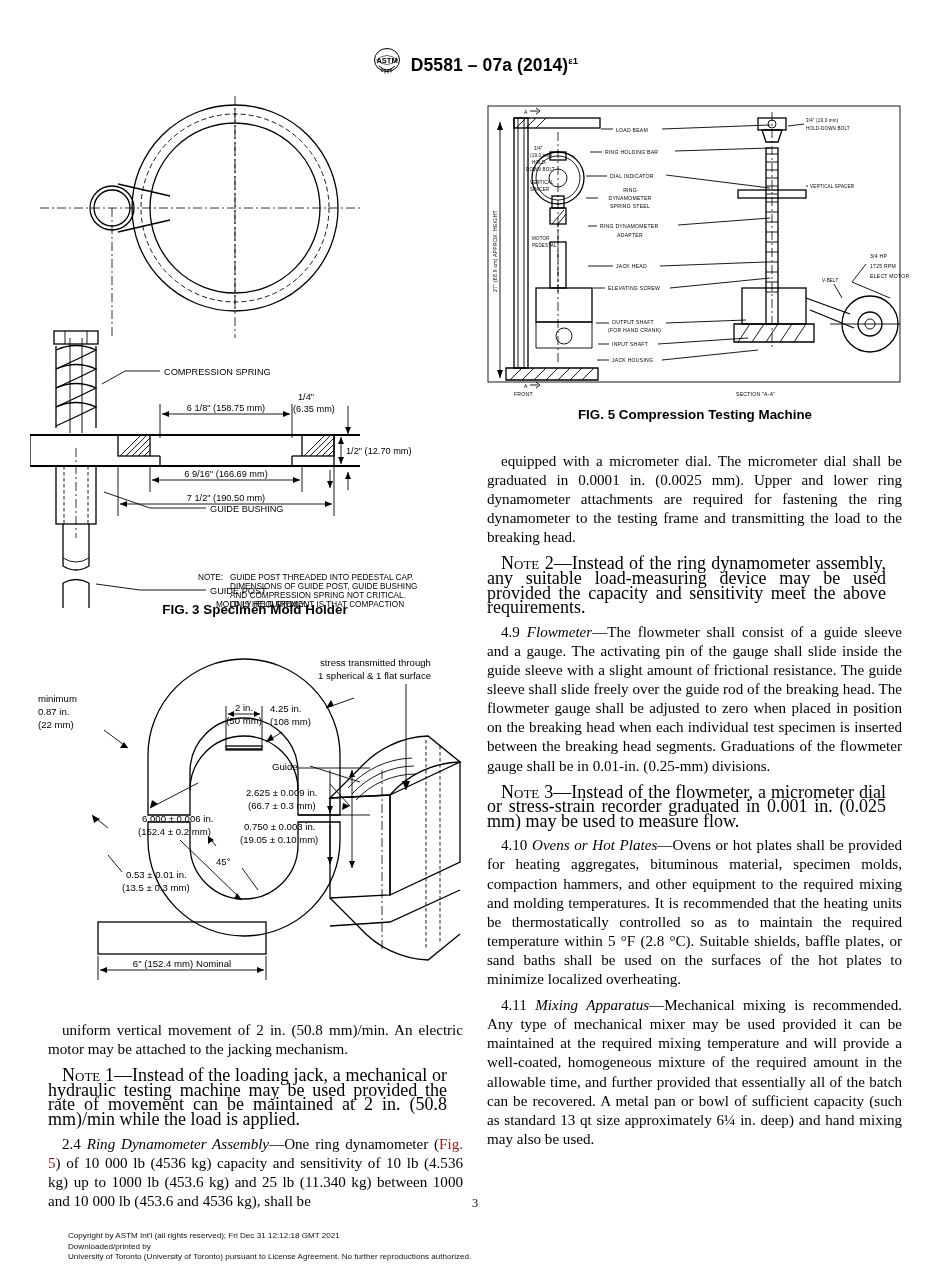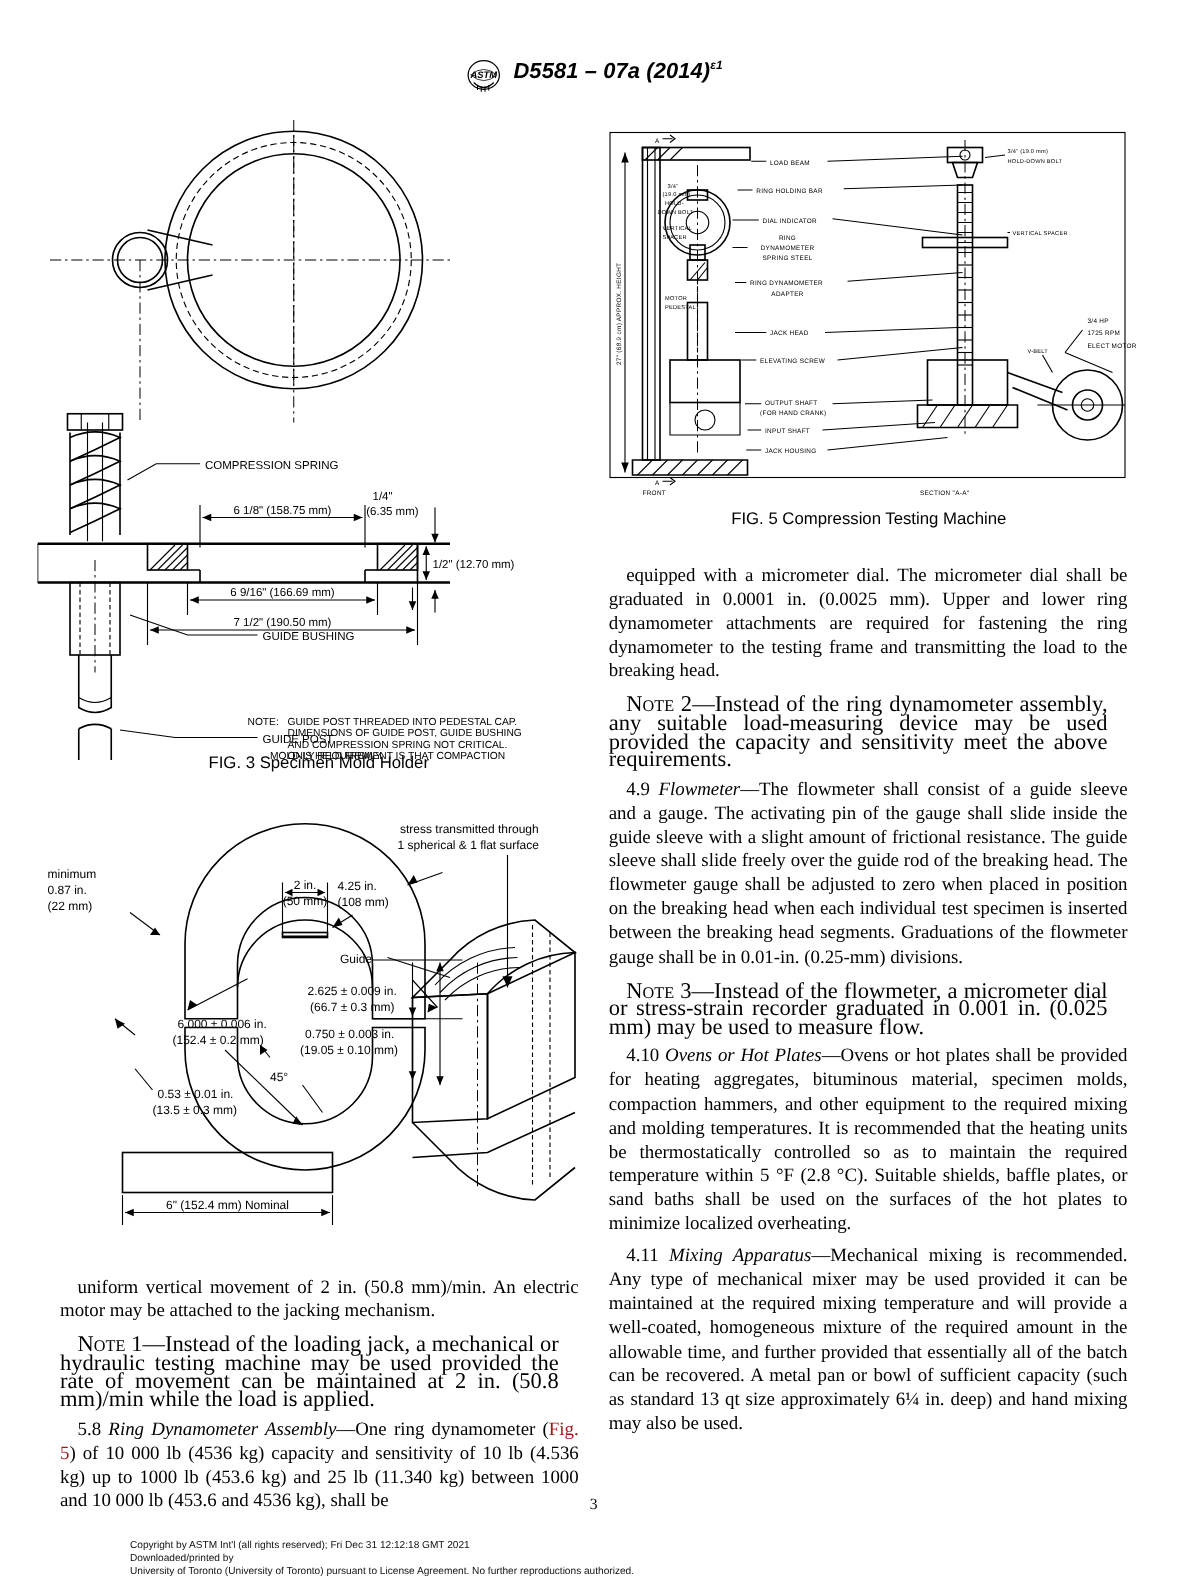--- a/index.html
+++ b/index.html
@@ -5,21 +5,21 @@
   html,body{margin:0;padding:0;}
   body{
     width:950px;height:1272px;background:#fff;
     font-family:"Liberation Serif", serif;
     color:#000;position:relative;overflow:hidden;
   }
   .page{position:relative;width:950px;height:1272px;}
 
   
   .header{position:absolute;top:46px;left:0;width:950px;text-align:center;}
-  .hdr-inner{display:inline-flex;align-items:flex-start;gap:9px;font-style:italic;}
+  .hdr-inner{display:inline-flex;align-items:flex-end;gap:9px;}
   .astm-logo{width:30px;height:30px;display:block;}
   .hdr-title{
     font-family:"Liberation Sans", sans-serif;
     font-weight:bold;font-size:17.5px;letter-spacing:.1px;
   }
   .hdr-title sup{font-size:9.5px;font-weight:bold;vertical-align:super;}
 
   
   .col{position:absolute;width:415px;}
   .col-left{left:48px;}
@@ -36,21 +36,21 @@
   .redlink{color:#a01818;}
   p.note{
     margin:9px 16px 0 0;font-size:18px;line-height:14.6px;
     text-align:justify;text-indent:14px;
   }
   .sc{font-variant:small-caps;}
 
   
   .figcap{
     font-family:"Liberation Sans", sans-serif;
-    font-weight:normal;font-size:13.4px;text-align:center;
+    font-weight:bold;font-size:13.4px;text-align:center;
     margin-top:6px;
   }
 
   
   svg{display:block;}
   svg text{font-family:"Liberation Sans", sans-serif;fill:#000;}
   .dtxt{font-size:9.2px;}
   .dtxt-sm{font-size:8.2px;}
   .f4txt{font-size:9.6px;}
   .f5txt{font-size:5.1px;letter-spacing:.25px;}
@@ -65,21 +65,21 @@
   .hid{stroke-dasharray:3.5 2.5;stroke-width:.9;}
 
   
   .pagenum{
     position:absolute;top:1196px;left:0;width:950px;text-align:center;
     font-size:12.5px;
   }
   .footer{
     position:absolute;left:68px;top:1231px;
     font-family:"Liberation Sans", sans-serif;
-    font-size:8.1px;line-height:10.6px;color:#111;margin-left:36px;
+    font-size:8.1px;line-height:10.6px;color:#111;
   }
 </style>
 </head>
 <body>
 
 <div class="page">
 
   <div class="header">
     <span class="hdr-inner">
       <svg class="astm-logo" viewBox="0 0 60 60">
@@ -518,21 +518,21 @@
 
     <p class="body"><span>4.11 </span><span class="it">Mixing Apparatus</span><span>—Mechanical mixing is recommended. Any type of mechanical mixer may be used provided it can be maintained at the required mixing temperature and will provide a well-coated, homogeneous mixture of the required amount in the allowable time, and further provided that essentially all of the batch can be recovered. A metal pan or bowl of sufficient capacity (such as standard 13 qt size approximately 6¼ in. deep) and hand mixing may also be used.</span></p>
 
   </div>
 
   <div class="col col-left" style="top:1021px;">
     <p class="body">uniform vertical movement of 2 in. (50.8 mm)/min. An electric motor may be attached to the jacking mechanism.</p>
 
     <p class="note"><span class="sc">Note</span><span> 1</span><span>—Instead of the loading jack, a mechanical or hydraulic testing machine may be used provided the rate of movement can be maintained at 2 in. (50.8 mm)/min while the load is applied.</span></p>
 
-    <p class="body" style="margin-top:8px;"><span>5.8 </span><span class="it">Ring Dynamometer Assembly</span><span>—One ring dynamometer (</span><span class="redlink">Fig. 5</span><span>) of 10 000 lb (4536 kg) capacity and sensitivity of 10 lb (4.536 kg) up to 1000 lb (453.6 kg) and 25 lb (11.340 kg) between 1000 and 10 000 lb (453.6 and 4536 kg), shall be</span></p>
+    <p class="body" style="margin-top:8px;"><span>2.4 </span><span class="it">Ring Dynamometer Assembly</span><span>—One ring dynamometer (</span><span class="redlink">Fig. 5</span><span>) of 10 000 lb (4536 kg) capacity and sensitivity of 10 lb (4.536 kg) up to 1000 lb (453.6 kg) and 25 lb (11.340 kg) between 1000 and 10 000 lb (453.6 and 4536 kg), shall be</span></p>
   </div>
 
   <div class="pagenum">3</div>
 
   <div class="footer">
     <div>Copyright by ASTM Int'l (all rights reserved); Fri Dec 31 12:12:18 GMT 2021</div>
     <div>Downloaded/printed by</div>
     <div>University of Toronto (University of Toronto) pursuant to License Agreement. No further reproductions authorized.</div>
   </div>
 

